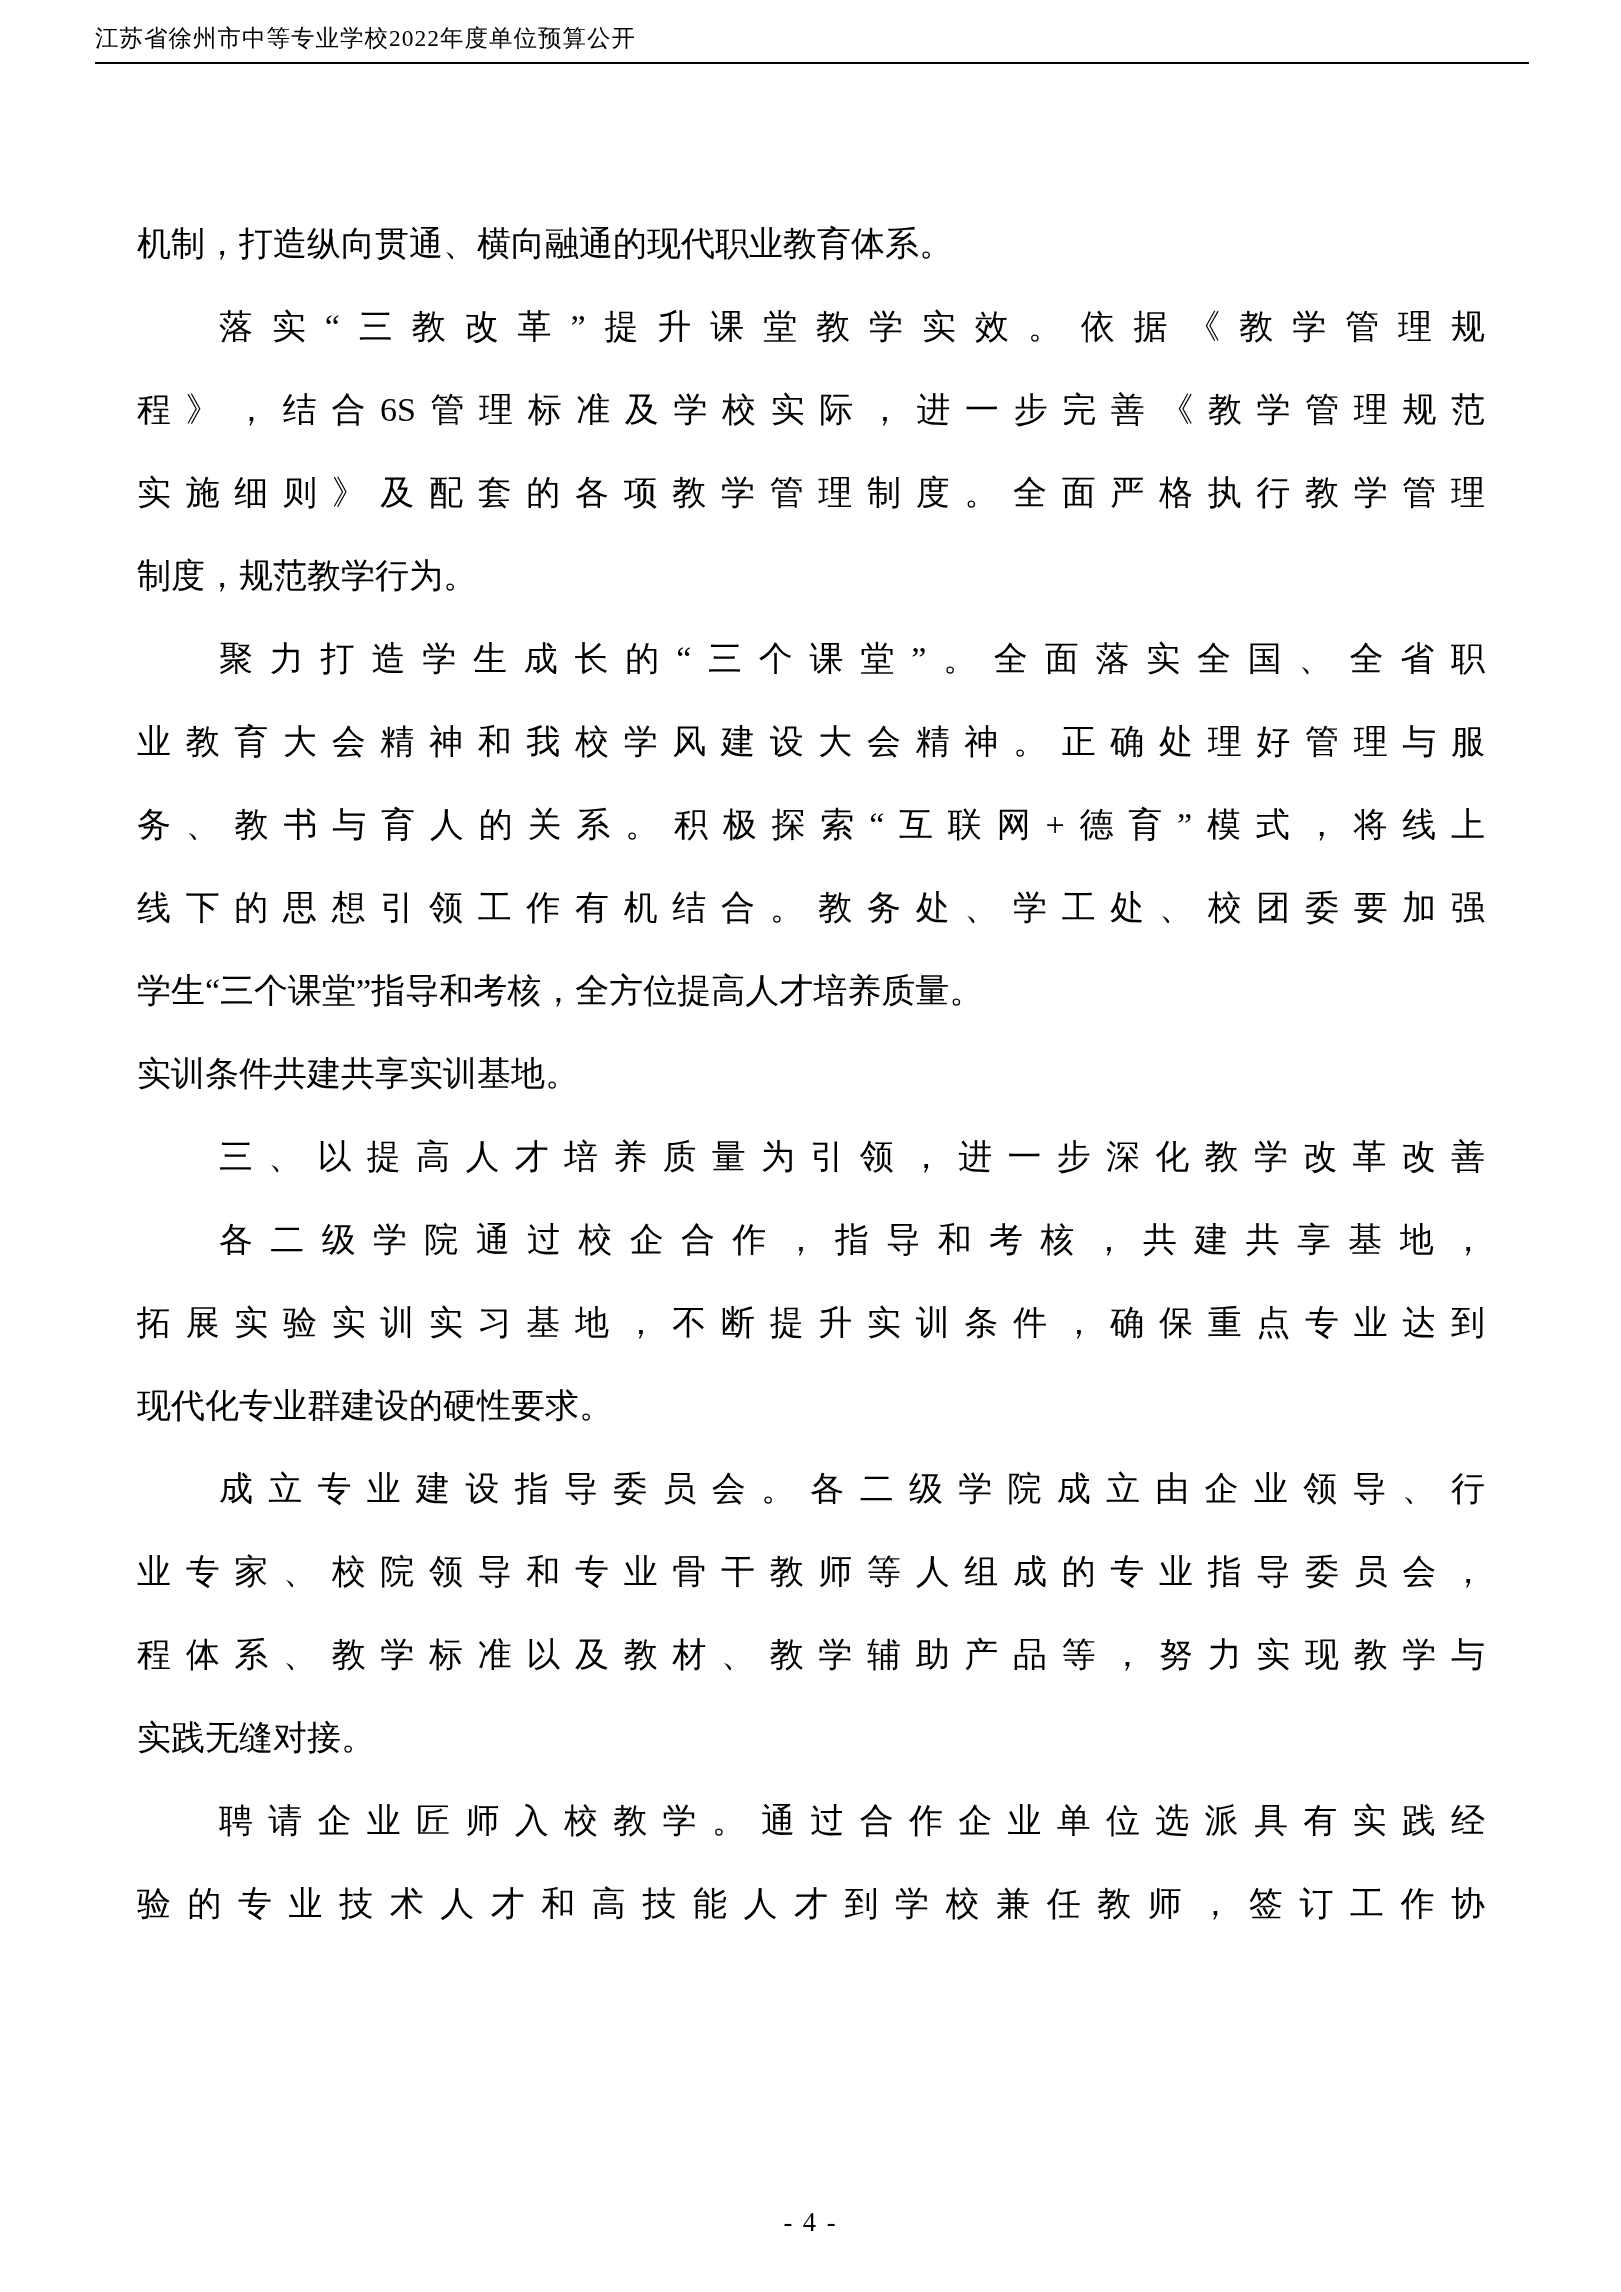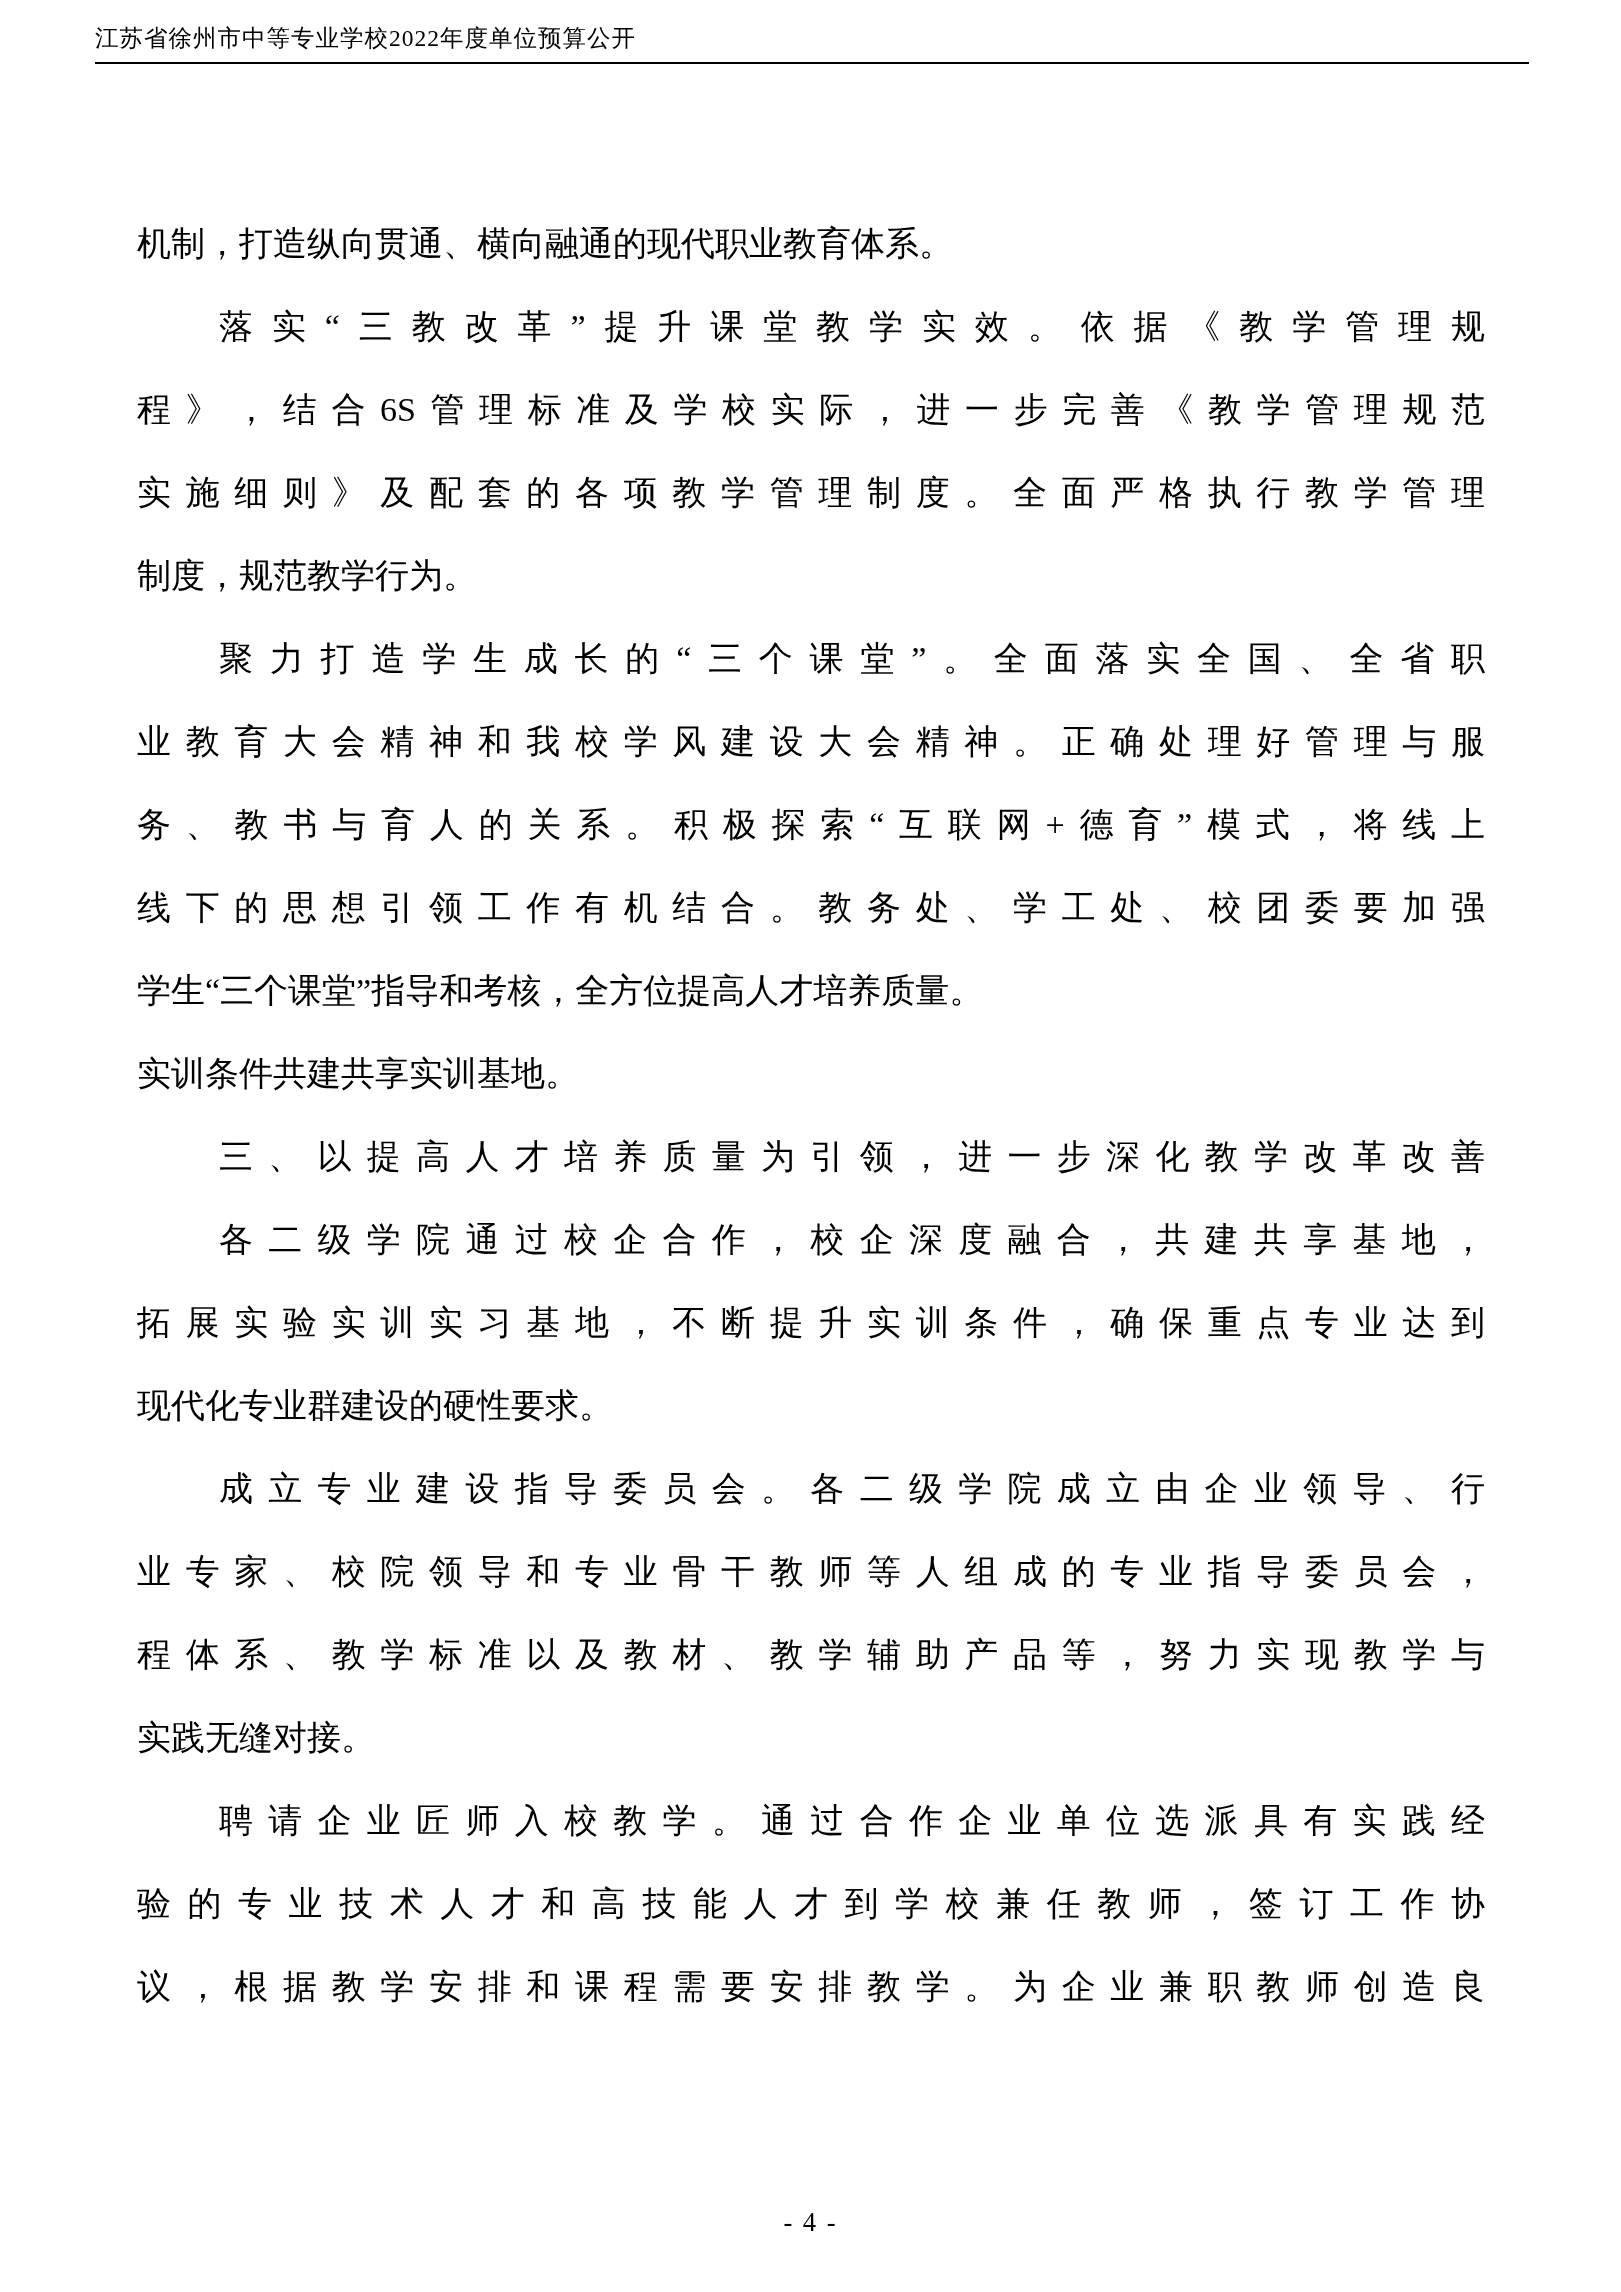--- a/index.html
+++ b/index.html
@@ -76,30 +76,29 @@
       <div class="line fill">程》，结合6S管理标准及学校实际，进一步完善《教学管理规范</div>
       <div class="line fill">实施细则》及配套的各项教学管理制度。全面严格执行教学管理</div>
       <div class="line">制度，规范教学行为。</div>
       <div class="line indent fill">聚力打造学生成长的“三个课堂”。全面落实全国、全省职</div>
       <div class="line fill">业教育大会精神和我校学风建设大会精神。正确处理好管理与服</div>
       <div class="line fill">务、教书与育人的关系。积极探索“互联网+德育”模式，将线上</div>
       <div class="line fill">线下的思想引领工作有机结合。教务处、学工处、校团委要加强</div>
       <div class="line">学生“三个课堂”指导和考核，全方位提高人才培养质量。</div>
       <div class="line">实训条件共建共享实训基地。</div>
       <div class="line indent fill">三、以提高人才培养质量为引领，进一步深化教学改革改善</div>
-      <div class="line indent fill">各二级学院通过校企合作，校企深度融合，共建共享基地，</div>
+      <div class="line indent fill">各二级学院通过校企合作，指导和考核，共建共享基地，</div>
       <div class="line fill">拓展实验实训实习基地，不断提升实训条件，确保重点专业达到</div>
       <div class="line">现代化专业群建设的硬性要求。</div>
       <div class="line indent fill">成立专业建设指导委员会。各二级学院成立由企业领导、行</div>
       <div class="line fill">业专家、校院领导和专业骨干教师等人组成的专业指导委员会，</div>
       <div class="line fill">程体系、教学标准以及教材、教学辅助产品等，努力实现教学与</div>
       <div class="line">实践无缝对接。</div>
       <div class="line indent fill">聘请企业匠师入校教学。通过合作企业单位选派具有实践经</div>
       <div class="line fill">验的专业技术人才和高技能人才到学校兼任教师，签订工作协</div>
-      <div class="line fill">议，根据教学安排和课程需要安排教学。为企业兼职教师创造良</div>
     </div>
 
   <div class="doc-footer">
     <span class="page-number">- 4 -</span>
   </div>
 
 </div>
 
 
 </body></html>

